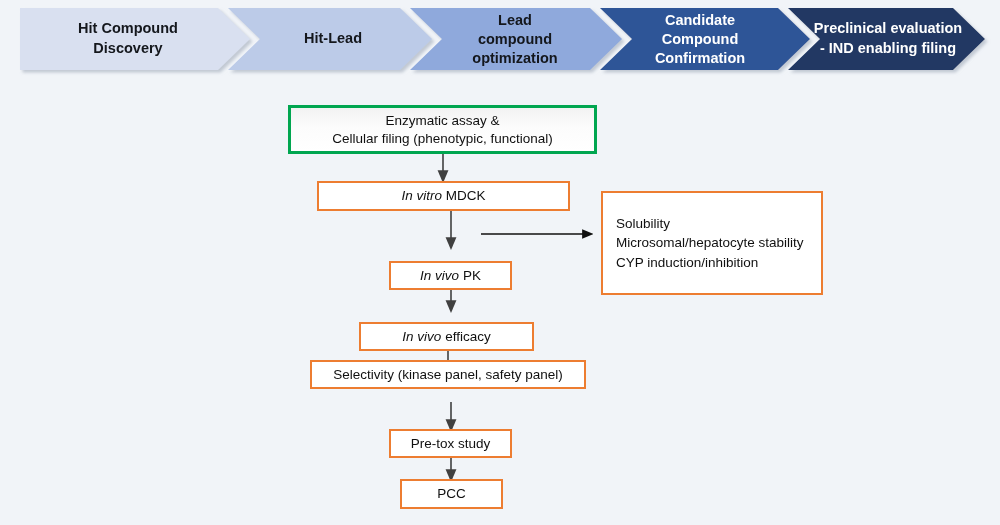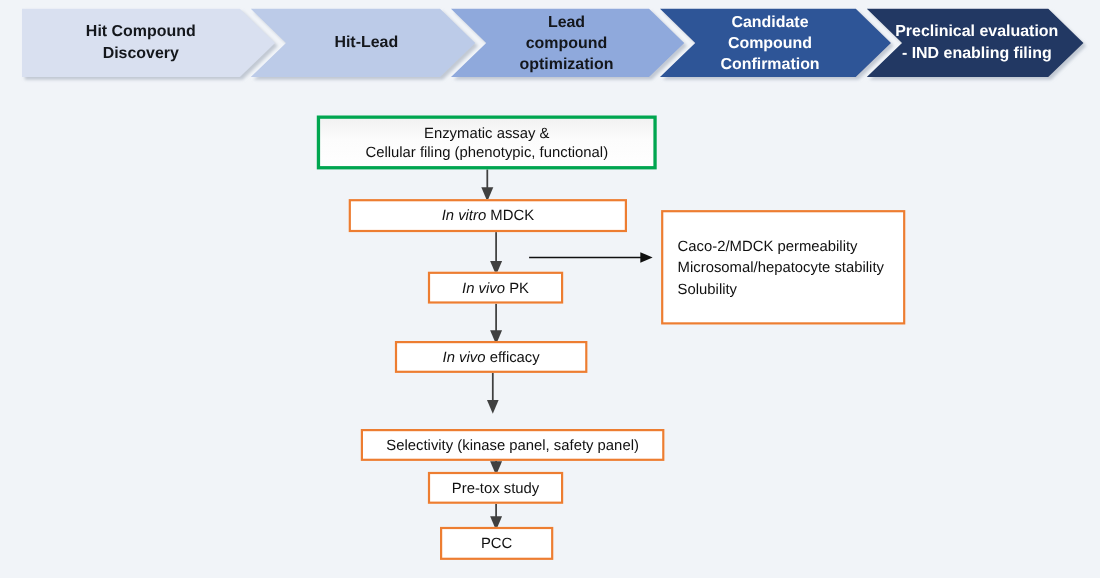--- a/index.html
+++ b/index.html
@@ -159,45 +159,45 @@
       <span class="node-text">Cellular filing (phenotypic, functional)</span>
     </div>
   </div>
 
   <div class="node orange" style="left:317px; top:91px; width:253px; height:30px;">
     <div>
       <em class="ital">In vitro</em><span> MDCK</span>
     </div>
   </div>
 
-  <div class="node orange" style="left:389px; top:157px; width:123px; height:29px;">
+  <div class="node orange" style="left:389px; top:171px; width:123px; height:29px;">
     <div>
       <em class="ital">In vivo</em><span> PK</span>
     </div>
   </div>
 
-  <div class="node orange" style="left:359px; top:220px; width:175px; height:29px;">
+  <div class="node orange" style="left:359px; top:232px; width:175px; height:29px;">
     <div>
       <em class="ital">In vivo</em><span> efficacy</span>
     </div>
   </div>
 
-  <div class="node orange" style="left:310px; top:300px; width:276px; height:29px;margin-left:18px;">
+  <div class="node orange" style="left:310px; top:270px; width:276px; height:29px;">
     <span>Selectivity (kinase panel, safety panel)</span>
   </div>
 
   <div class="node orange" style="left:389px; top:339px; width:123px; height:29px;">
     <span>Pre-tox study</span>
   </div>
 
   <div class="node orange" style="left:400px; top:389px; width:103px; height:30px;">
     <span>PCC</span>
   </div>
 
   <div class="node orange left-align" style="left:601px; top:101px; width:222px; height:104px;">
     <div>
-      <span class="node-text">Caco-2/MDCK permeability</span>
+      <span class="node-text">Solubility</span>
       <span class="node-text">Microsomal/hepatocyte stability</span>
-      <span class="node-text">Solubility</span>
+      <span class="node-text">CYP induction/inhibition</span>
     </div>
   </div>
 
 </div>
 
 </body></html>

